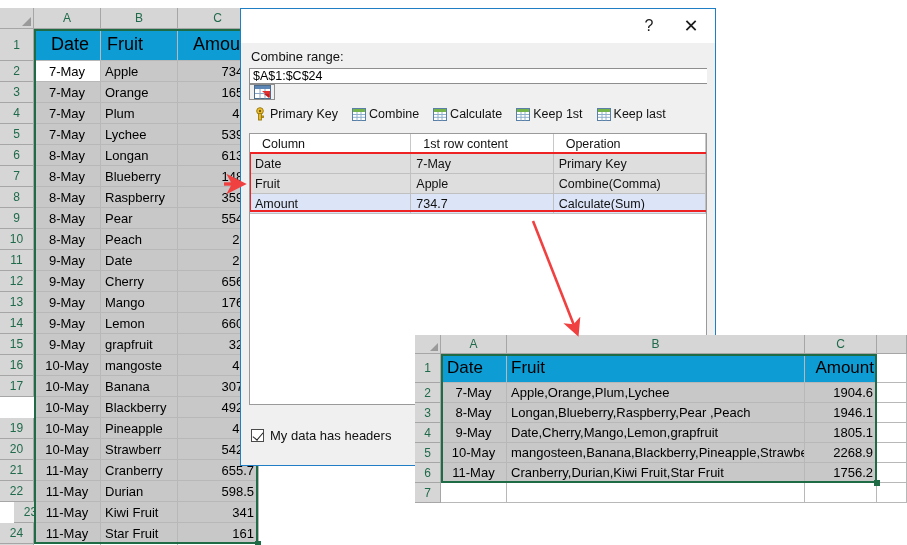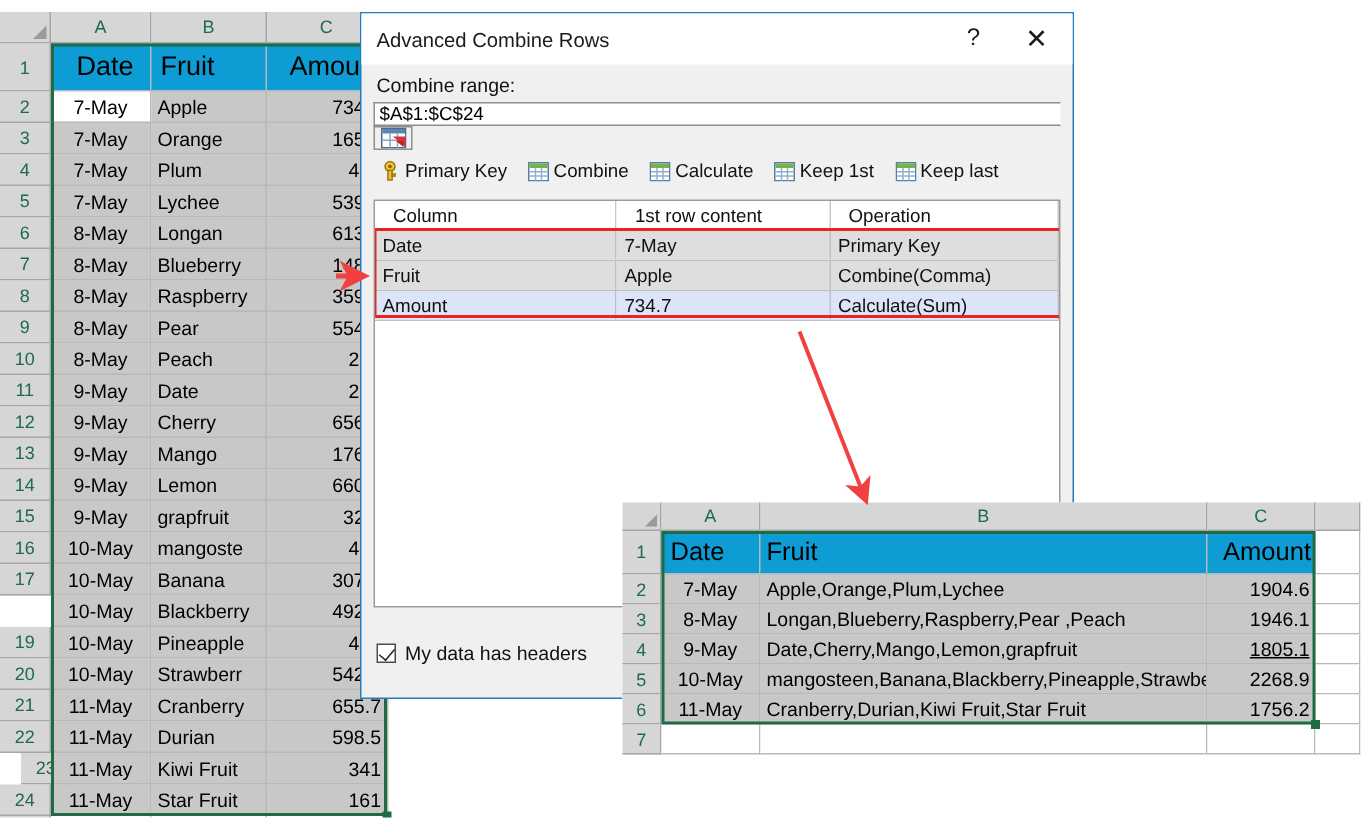--- a/index.html
+++ b/index.html
@@ -270,21 +270,20 @@
         <div class="cell white" style="position: absolute; left: 101px; top: 544px; width: 77px; height: 21px;"></div>
         <div class="cell white" style="position: absolute; left: 178px; top: 544px; width: 80px; height: 21px;"></div>
       </div>
     <div class="green-sel-border" id="left-selborder" style="left: 34px; top: 29px; width: 224px; height: 515px;"></div>
     <div class="green-handle" id="left-selhandle" style="left: 255px; top: 541px;"></div>
   </div>
 
   <div id="dialog">
 
     <div class="titlebar">
-      <div class="title">Advanced Combine Rows</div>
       <div class="tb-btn" id="help-btn">?</div>
       <div class="tb-btn" id="close-btn">✕</div>
     </div>
 
     <div class="dlg-body">
 
       <div class="field-label">Combine range:</div>
 
       <div class="range-row">
         <div class="range-input">$A$1:$C$24</div>
@@ -427,21 +426,21 @@
         <div class="cell center sel" style="position: absolute; left: 26px; top: 48px; width: 66px; height: 20px;">7-May</div>
         <div class="cell left sel" style="position: absolute; left: 92px; top: 48px; width: 298px; height: 20px;">Apple,Orange,Plum,Lychee</div>
         <div class="cell right sel" style="position: absolute; left: 390px; top: 48px; width: 72px; height: 20px;">1904.6</div>
         <div class="cell white" style="position: absolute; left: 462px; top: 48px; width: 30px; height: 20px;"></div>
         <div class="cell center sel" style="position: absolute; left: 26px; top: 68px; width: 66px; height: 20px;">8-May</div>
         <div class="cell left sel" style="position: absolute; left: 92px; top: 68px; width: 298px; height: 20px;">Longan,Blueberry,Raspberry,Pear ,Peach</div>
         <div class="cell right sel" style="position: absolute; left: 390px; top: 68px; width: 72px; height: 20px;">1946.1</div>
         <div class="cell white" style="position: absolute; left: 462px; top: 68px; width: 30px; height: 20px;"></div>
         <div class="cell center sel" style="position: absolute; left: 26px; top: 88px; width: 66px; height: 20px;">9-May</div>
         <div class="cell left sel" style="position: absolute; left: 92px; top: 88px; width: 298px; height: 20px;">Date,Cherry,Mango,Lemon,grapfruit</div>
-        <div class="cell right sel" style="position: absolute; left: 390px; top: 88px; width: 72px; height: 20px; text-decoration: underline;">1805.1</div>
+        <div class="cell right sel" style="position: absolute; left: 390px; top: 88px; width: 72px; height: 20px;">1805.1</div>
         <div class="cell white" style="position: absolute; left: 462px; top: 88px; width: 30px; height: 20px;"></div>
         <div class="cell center sel" style="position: absolute; left: 26px; top: 108px; width: 66px; height: 20px;">10-May</div>
         <div class="cell left sel" style="position: absolute; left: 92px; top: 108px; width: 298px; height: 20px;">mangosteen,Banana,Blackberry,Pineapple,Strawberry</div>
         <div class="cell right sel" style="position: absolute; left: 390px; top: 108px; width: 72px; height: 20px;">2268.9</div>
         <div class="cell white" style="position: absolute; left: 462px; top: 108px; width: 30px; height: 20px;"></div>
         <div class="cell center sel" style="position: absolute; left: 26px; top: 128px; width: 66px; height: 20px;">11-May</div>
         <div class="cell left sel" style="position: absolute; left: 92px; top: 128px; width: 298px; height: 20px;">Cranberry,Durian,Kiwi Fruit,Star Fruit</div>
         <div class="cell right sel" style="position: absolute; left: 390px; top: 128px; width: 72px; height: 20px;">1756.2</div>
         <div class="cell white" style="position: absolute; left: 462px; top: 128px; width: 30px; height: 20px;"></div>
         <div class="cell white" style="position: absolute; left: 26px; top: 148px; width: 66px; height: 20px;"></div>

